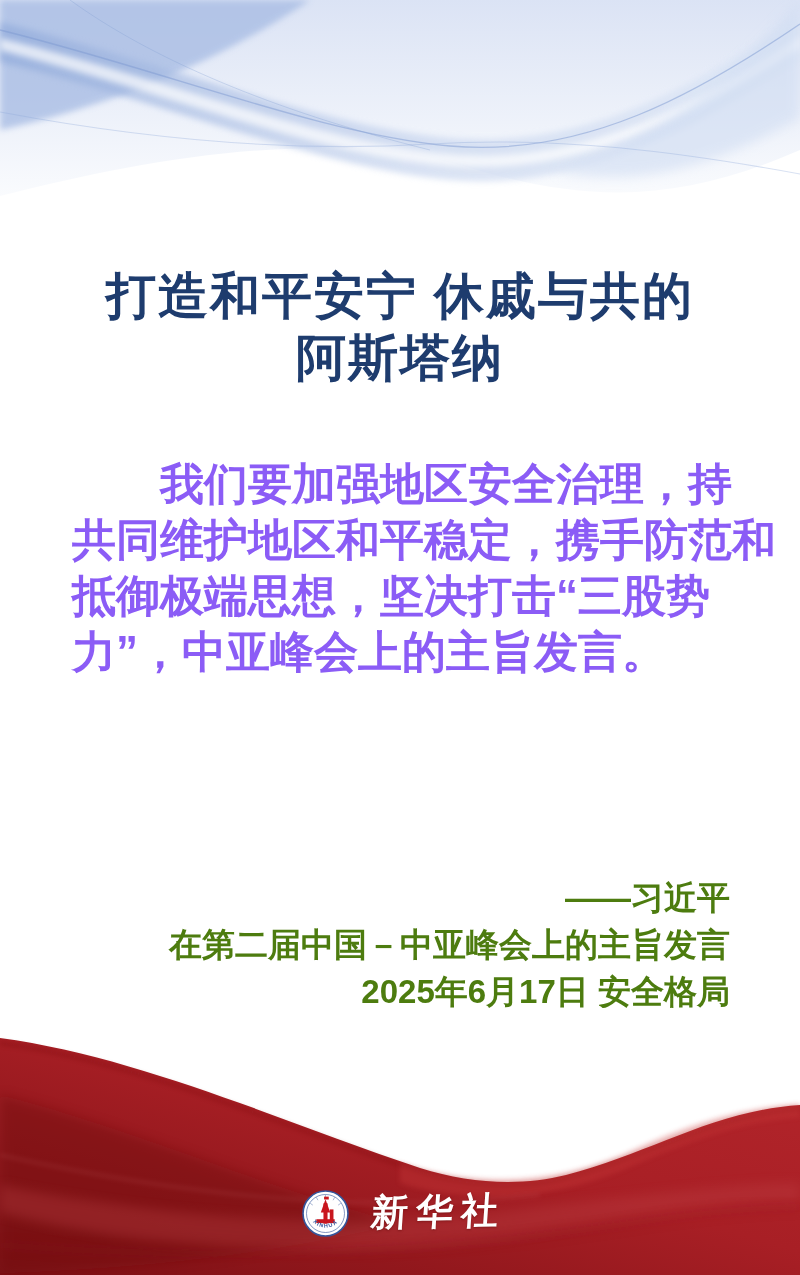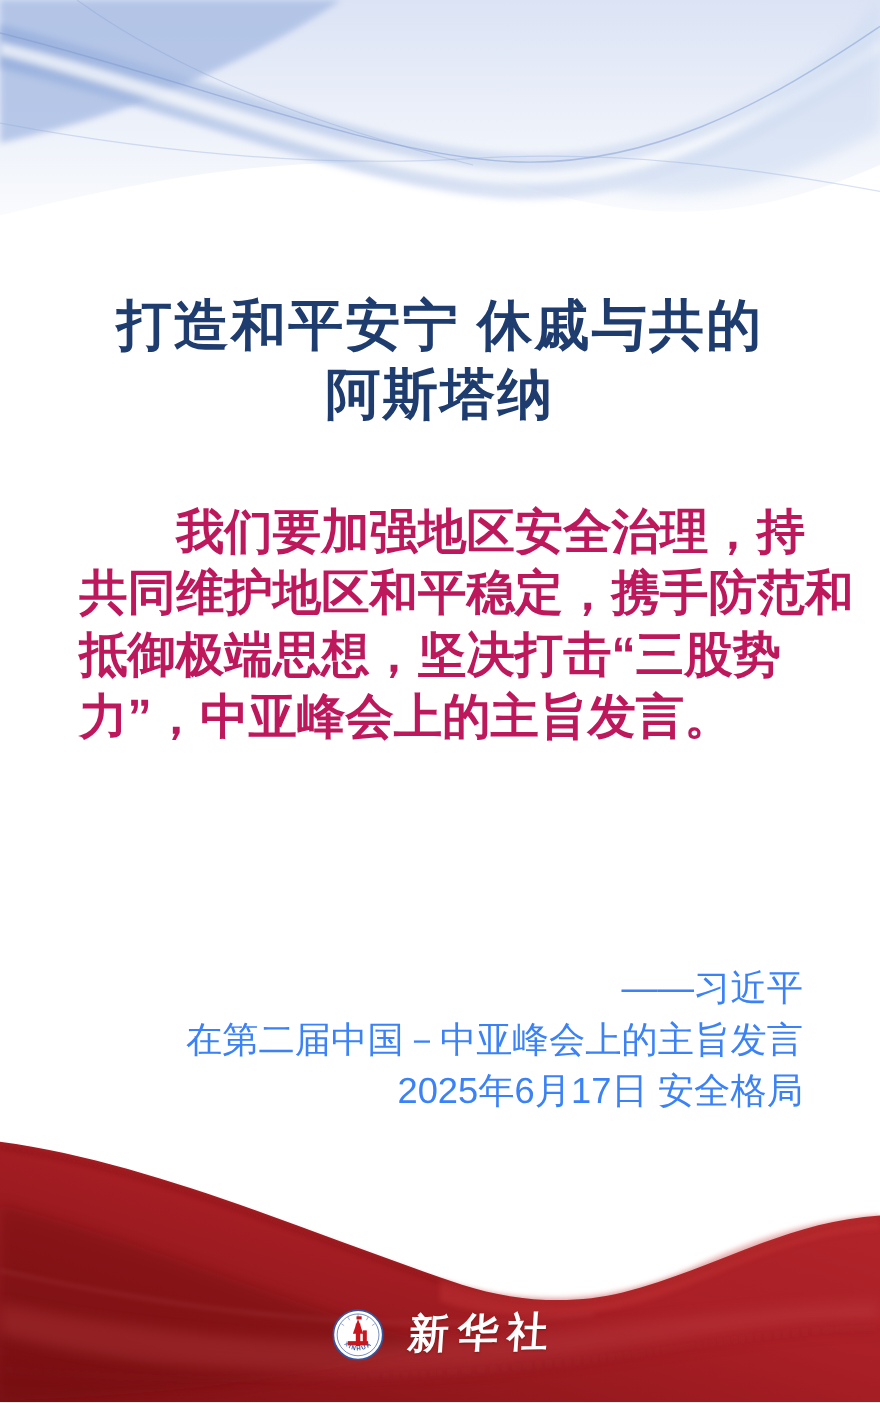--- a/index.html
+++ b/index.html
@@ -31,36 +31,36 @@
     font-size: 50px;
     line-height: 62px;
     letter-spacing: 2px;
     margin-top: 41px;
   }
   .quote-block {
     position: absolute;
     top: 456px;
     left: 72px;
     width: 660px;
-    color: #be185d;
+    color: #8b5cf6;
     font-weight: bold;
     font-size: 44px;
     line-height: 56px;
   }
   .quote-line { white-space: nowrap; }
   .quote-line.indent { padding-left: 88px; }
 
   .attribution-block {
     position: absolute;
     top: 874px;
     right: 70px;
     width: 660px;
     text-align: right;
-    color: #3b82f6;
-    font-weight: normal;
+    color: #4d7c0f;
+    font-weight: bold;
     font-size: 33px;
     line-height: 47px;
   }
 
   .footer-logo {
     position: absolute;
     left: 0;
     bottom: 38px;
     width: 800px;
     display: flex;

